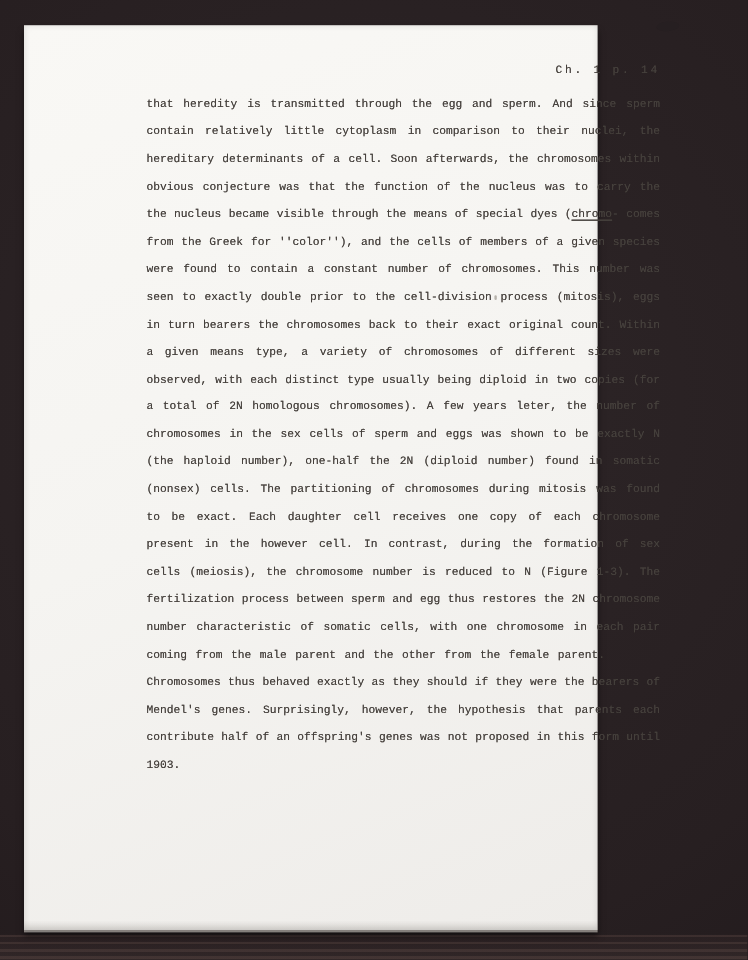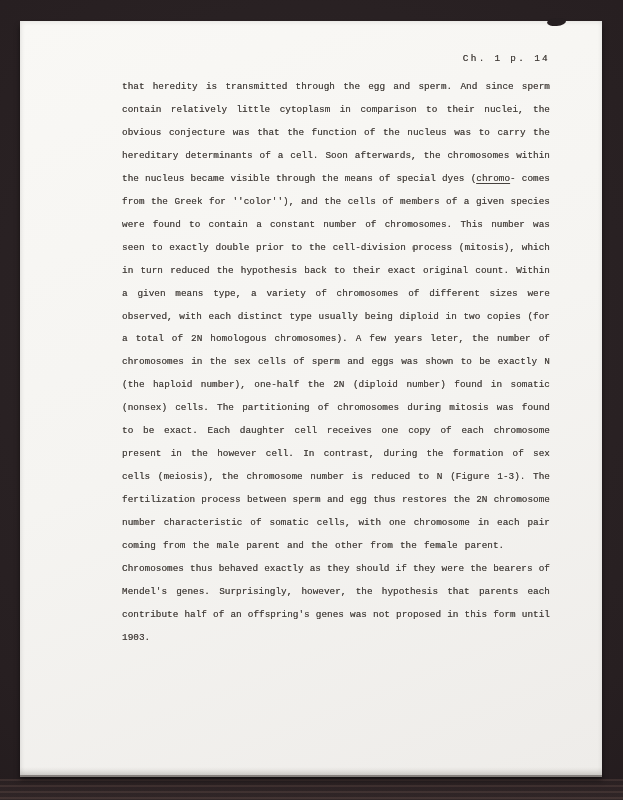--- a/index.html
+++ b/index.html
@@ -12,21 +12,21 @@
     position:absolute;inset:0;
     background:radial-gradient(130% 105% at 50% 42%, #2e2628 0%, #271f21 55%, #1c1517 100%);
   }
   .mat-bottom{
     position:absolute;left:0;right:0;top:779px;height:21px;
     background:
       repeating-linear-gradient(180deg, rgba(122,94,84,0.20) 0 2px, rgba(20,14,14,0.12) 2px 6px),
       linear-gradient(180deg,#2c2224,#352a2b);
   }
   .paper{
-    position:absolute;left:20px;top:21px;width:582px;height:754px;
+    position:absolute;left:20px;top:21px;width:478px;height:754px;
     background:linear-gradient(158deg,#f9f8f5 0%,#f5f4f1 50%,#eeece9 100%);
     box-shadow:
       0 2px 0 rgba(226,221,214,0.55),
       0 5px 5px rgba(0,0,0,0.5),
       inset 2px 2px 4px rgba(0,0,0,0.06),
       inset -1px -2px 4px rgba(0,0,0,0.07);
   }
   .paper::after{ 
     content:"";position:absolute;left:0;right:0;bottom:0;height:8px;
     background:linear-gradient(180deg,rgba(0,0,0,0) 0,rgba(110,104,96,0.18) 100%);
@@ -64,27 +64,27 @@
 
 <div class="paper">
   <div class="edge-notch"></div>
   <div class="speck"></div>
 
   <div class="text-col header-line">Ch. 1 p. 14</div>
 
   <div class="text-col body-col">
     <div class="tl">that heredity is transmitted through the egg and sperm.  And since sperm</div>
     <div class="tl">contain relatively little cytoplasm in comparison to their nuclei, the</div>
+    <div class="tl">hereditary determinants of a cell.  Soon afterwards, the chromosomes within</div>
     <div class="tl">obvious conjecture was that the function of the nucleus was to carry the</div>
-    <div class="tl">hereditary determinants of a cell.  Soon afterwards, the chromosomes within</div>
     <div class="tl"><span>the nucleus became visible through the means of special dyes (</span><span class="u">chromo</span><span>- comes</span></div>
     <div class="tl">from the Greek for ''color''), and the cells of members of a given species</div>
     <div class="tl">were found to contain a constant number of chromosomes.  This number was</div>
-    <div class="tl">seen to exactly double prior to the cell-division process (mitosis), which</div>
-    <div class="tl">in turn reduced the hypothesis back to their exact original count.  Within</div>
+    <div class="tl">seen to exactly double prior to the cell-division process (mitosis), eggs</div>
+    <div class="tl">in turn bearers the chromosomes back to their exact original count.  Within</div>
     <div class="tl">a given means type, a variety of chromosomes of different sizes were</div>
     <div class="tl">observed, with each distinct type usually being diploid in two copies (for</div>
     <div class="tl">a total of 2N homologous chromosomes).  A few years leter, the number of</div>
     <div class="tl">chromosomes in the sex cells of sperm and eggs was shown to be exactly N</div>
     <div class="tl">(the haploid number), one-half the 2N (diploid number) found in somatic</div>
     <div class="tl">(nonsex) cells.  The partitioning of chromosomes during mitosis was found</div>
     <div class="tl">to be exact.  Each daughter cell receives one copy of each chromosome</div>
     <div class="tl">present in the however cell.  In contrast, during the formation of sex</div>
     <div class="tl">cells (meiosis), the chromosome number is reduced to N (Figure 1-3).  The</div>
     <div class="tl">fertilization process between sperm and egg thus restores the 2N chromosome</div>

